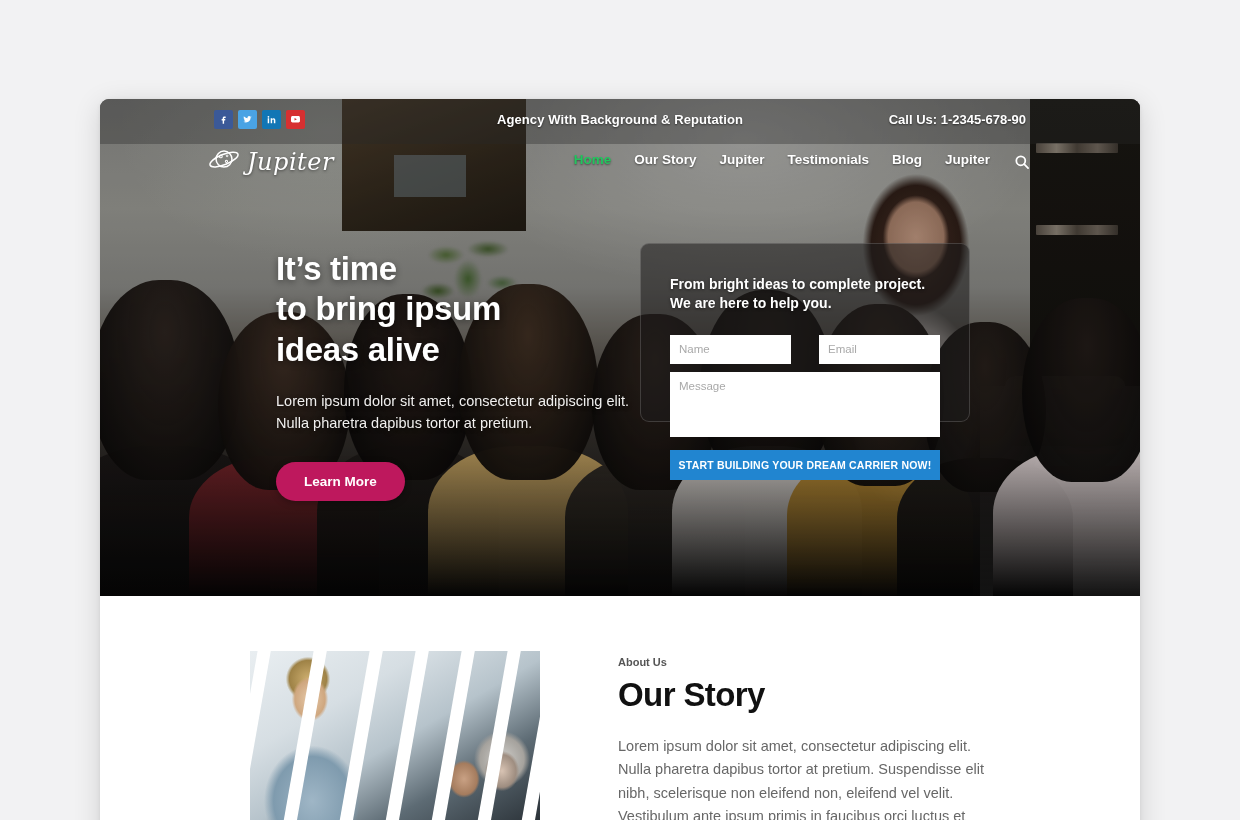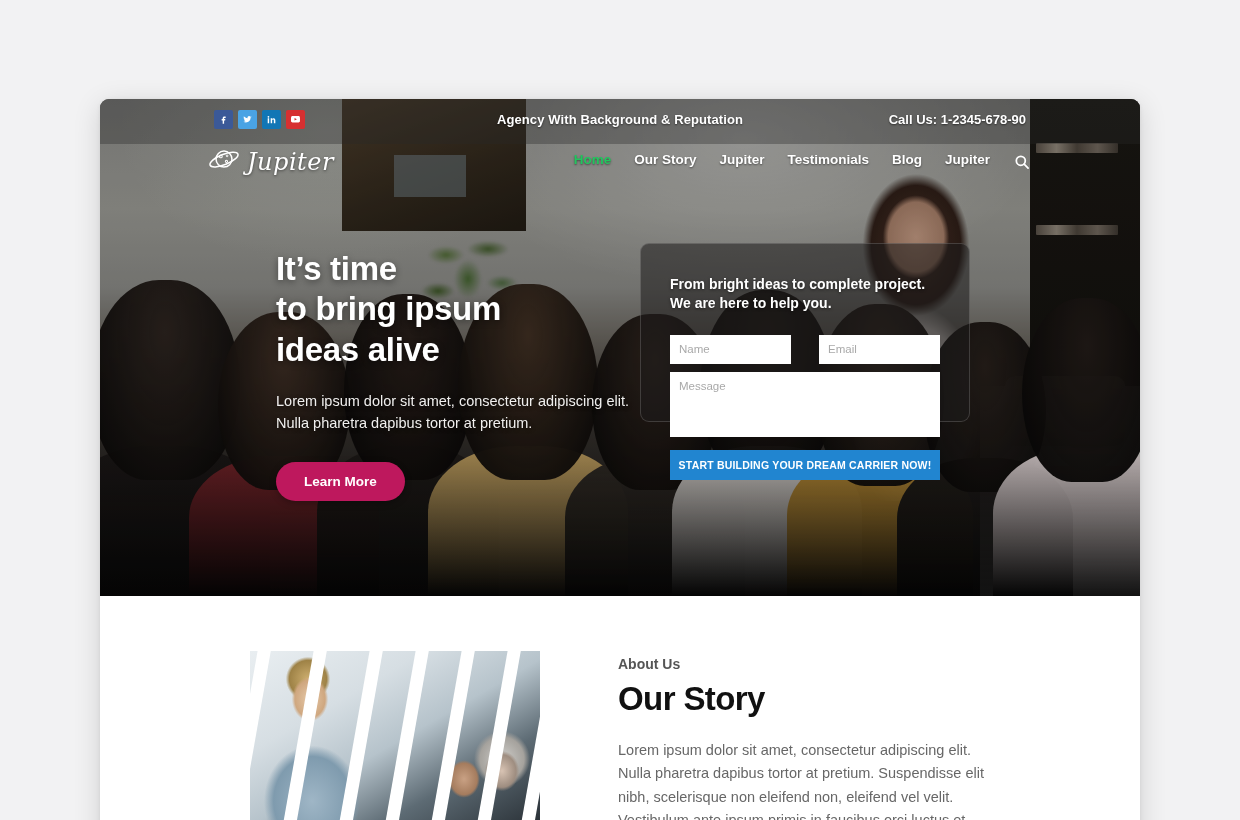--- a/index.html
+++ b/index.html
@@ -240,21 +240,21 @@
       radial-gradient(ellipse 24px 28px at 252px 120px, #d8c3b3 0%, #9e8d80 58%, rgba(0,0,0,0) 72%),
       radial-gradient(ellipse 40px 40px at 252px 108px, #cfcdc9 0%, #a5a29d 55%, rgba(0,0,0,0) 70%),
       linear-gradient(150deg,#e9eef1 0%,#d6dee3 30%,#b6c3cb 52%,#5d6b74 74%,#2b3238 100%);
   }
   .slats{ position:absolute; inset:0; }
   .slat{
     position:absolute; top:-26px; height:230px; width:13px;
     background:#fff; transform:rotate(10deg);
   }
   .about-text{ position:absolute; left:518px; top:0; width:390px; }
-  .eyebrow{ color:#555; font-size:14px; font-weight:bold; }
+  .eyebrow{ color:#555; font-size:11px; font-weight:bold; }
   .about-text h2{
     margin-top:8px;
     color:#111; font-size:33px; font-weight:bold; letter-spacing:-.6px;
   }
   .about-text p{
     margin-top:21px;
     color:#676767; font-size:14.5px; line-height:1.62;
   }
 </style>
 </head>

